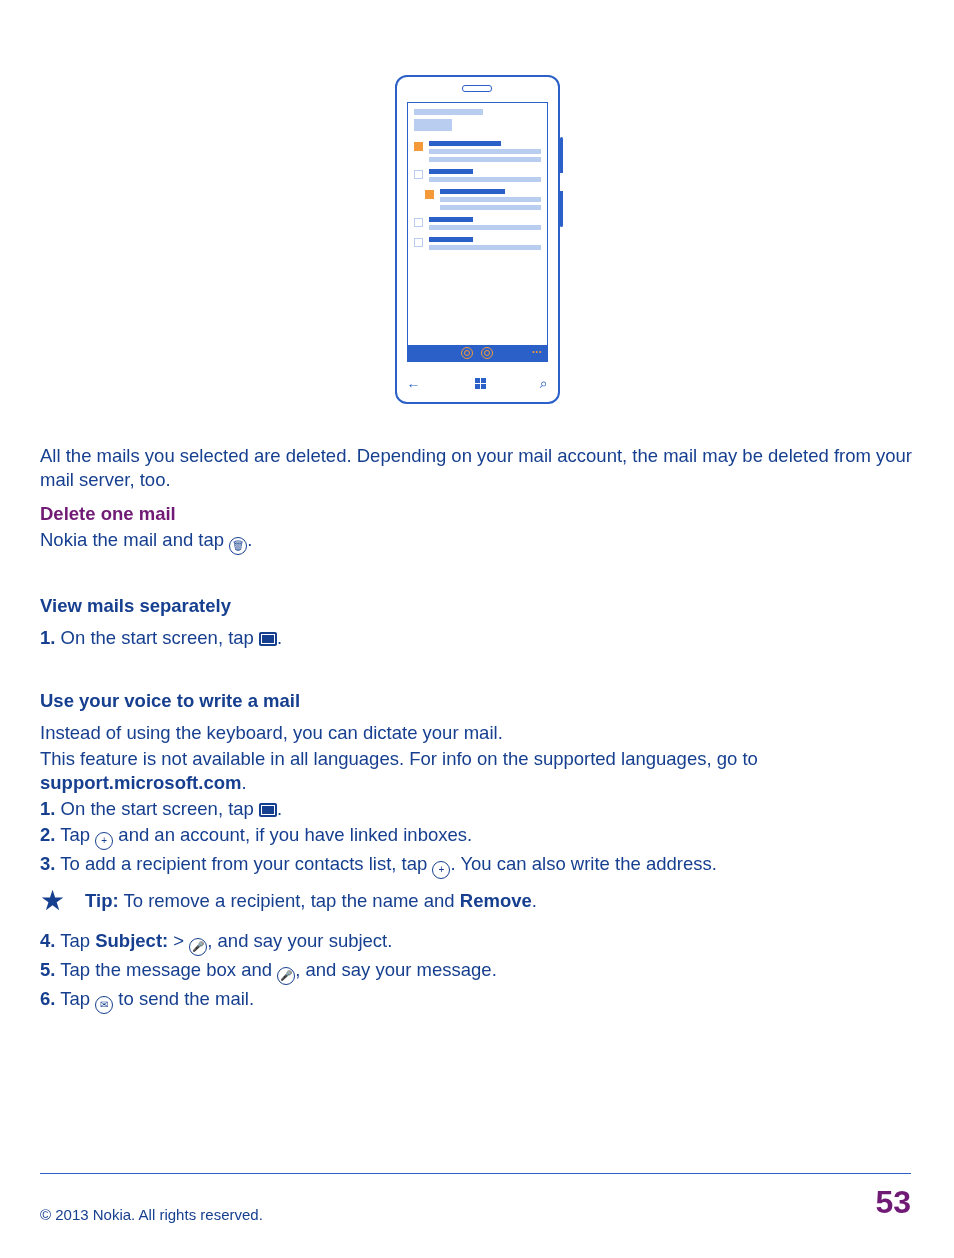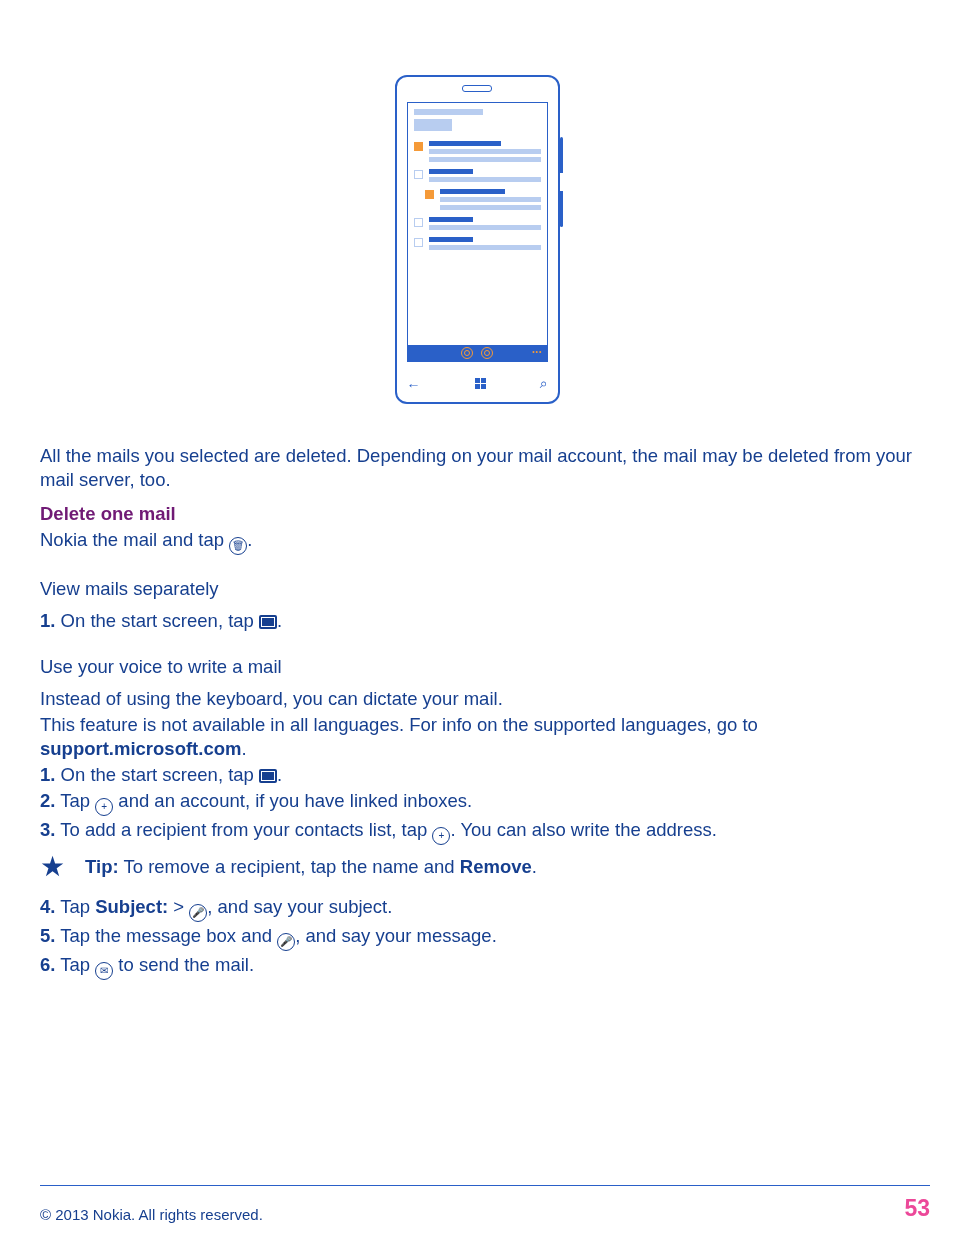--- a/index.html
+++ b/index.html
@@ -81,21 +81,21 @@
   .softkeys {
     position:absolute; left:10px; right:10px; bottom:8px; height:22px;
     display:flex; justify-content:space-between; align-items:center;
   }
   .softkeys span { color:#2a60c8; font-size:14px; }
   .win { display:inline-grid; grid-template-columns:5px 5px; grid-template-rows:5px 5px; gap:1px;}
   .win i { background:#2a60c8;}
 
   .para { margin: 2px 0; }
   .heading { font-weight: bold; color:#701a75; margin-top:10px;}
-  .subheading { font-weight: normal; color:#163f8f; margin-top:22px; margin-bottom:8px;}
+  .subheading { font-weight: bold; color:#163f8f; margin-top:39px; margin-bottom:8px;}
   .bold { font-weight: bold; }
   .stepnum { font-weight: bold; color:#163f8f;}
   .inline-icon {
     display:inline-flex;
     width:16px; height:16px;
     border:1.5px solid #163f8f;
     border-radius:50%;
     vertical-align:-3px;
     align-items:center; justify-content:center;
     font-size:10px; line-height:1;
@@ -111,26 +111,26 @@
     background:transparent;
   }
   .mailicon::before{
     content:""; position:absolute; left:2px; right:2px; top:2px; bottom:2px;
     border:1.5px solid #fff; box-sizing:border-box;
   }
   .moredots{ letter-spacing:2px; font-weight:bold;}
   .tip-row{ display:flex; align-items:flex-start; gap:20px; margin:10px 0 14px 0;}
   .star{ color:#163f8f; font-size:28px; line-height:1; margin-top:-2px;}
   .footer {
-    position:absolute; left:40px; right:24px; bottom:34px;
+    position:absolute; left:40px; right:43px; bottom:34px;
     border-top:1px solid #2a60c8; padding-top:8px;
     display:flex; justify-content:space-between; align-items:flex-end;
     font-size:15px;
   }
-  .footer .pg{ font-size:23px; font-weight:bold; color:#ec4899;}
+  .footer .pg{ font-size:32px; font-weight:bold; color:#701a75;}
   .step-line{ margin:2px 0;}
 </style>
 </head>
 <body>
 
 <div class="page">
 
   <div class="phone-wrap">
     <div class="phone">
       <div class="earpiece"></div>

